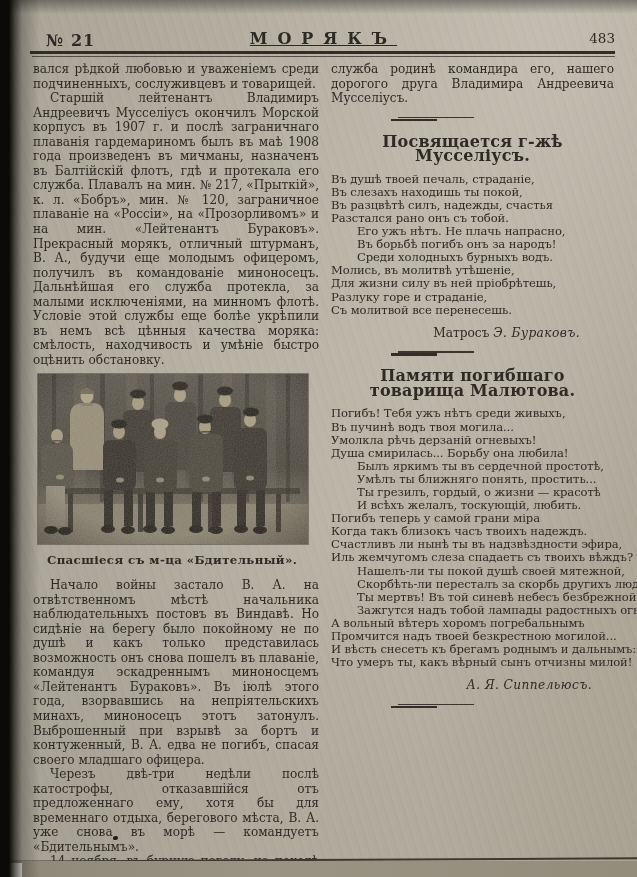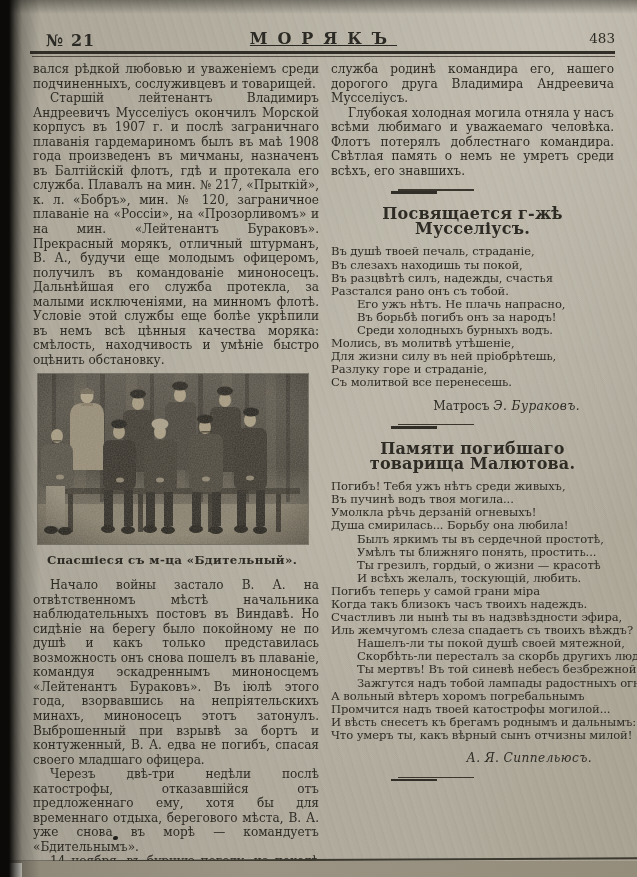--- a/index.html
+++ b/index.html
@@ -209,21 +209,20 @@
   <div>
       <p class="body-p indent">Начало войны застало В. А. на отвѣтственномъ мѣстѣ начальника наблюдательныхъ постовъ въ Виндавѣ. Но сидѣніе на берегу было покойному не по душѣ и какъ только представилась возможность онъ снова пошелъ въ плаваніе, командуя эскадреннымъ миноносцемъ «Лейтенантъ Бураковъ». Въ іюлѣ этого года, взорвавшись на непріятельскихъ минахъ, миноносецъ этотъ затонулъ. Выброшенный при взрывѣ за бортъ и контуженный, В. А. едва не погибъ, спасая своего младшаго офицера.</p>
       <p class="body-p indent">Черезъ двѣ-три недѣли послѣ катострофы, отказавшійся отъ предложеннаго ему, хотя бы для временнаго отдыха, берегового мѣста, В. А. уже снова въ морѣ — командуетъ «Бдительнымъ».</p>
       <p class="body-p indent">14 ноября, въ бурную погоду, на походѣ «Бдительный» взорвался на непріятельскомъ минномъ загражденіи и пошелъ ко дну. Вмѣстѣ съ миноносцемъ кончилась молодая жизнь и доблестная</p>
     </div>
 </div>
 
 <div class="col col-right">
   <div>
       <p class="body-p">служба родинѣ командира его, нашего дорогого друга Владимира Андреевича Мусселіусъ.</p>
-      <p class="body-p indent">Глубокая холодная могила отняла у насъ всѣми любимаго и уважаемаго человѣка. Флотъ потерялъ доблестнаго командира. Свѣтлая память о немъ не умретъ среди всѣхъ, его знавшихъ.</p>
     </div>
 
   <div class="divider">
     <span class="d-thin"></span>
     <span class="d-thick"></span>
   </div>
 
   <div>
     <p class="poem-title">Посвящается г-жѣ Мусселіусъ.</p>
     <div class="poem">
@@ -260,21 +259,21 @@
         <p class="indent">И всѣхъ желалъ, тоскующій, любить.</p>
         <p>Погибъ теперь у самой грани міра</p>
         <p>Когда такъ близокъ часъ твоихъ надеждъ.</p>
         <p>Счастливъ ли нынѣ ты въ надзвѣздности эфира,</p>
         <p>Иль жемчугомъ слеза спадаетъ съ твоихъ вѣждъ?</p>
         <p class="indent">Нашелъ-ли ты покой душѣ своей мятежной,</p>
         <p class="indent">Скорбѣть-ли пересталъ за скорбь другихъ людей?..</p>
         <p class="indent">Ты мертвъ! Въ той синевѣ небесъ безбрежной</p>
         <p class="indent">Зажгутся надъ тобой лампады радостныхъ огней...</p>
         <p>А вольный вѣтеръ хоромъ погребальнымъ</p>
-        <p>Промчится надъ твоей катострофы могилой...</p>
+        <p>Промчится надъ твоей безкрестною могилой...</p>
         <p>И вѣсть снесетъ къ брегамъ роднымъ и дальнымъ:</p>
         <p>Что умеръ ты, какъ вѣрный сынъ отчизны милой!</p>
       </div>
     <p class="signature sig-2"><span class="it">А. Я. Сиппельюсъ.</span></p>
   </div>
 
   <div class="divider">
     <span class="d-thin"></span>
     <span class="d-thick"></span>
   </div>

